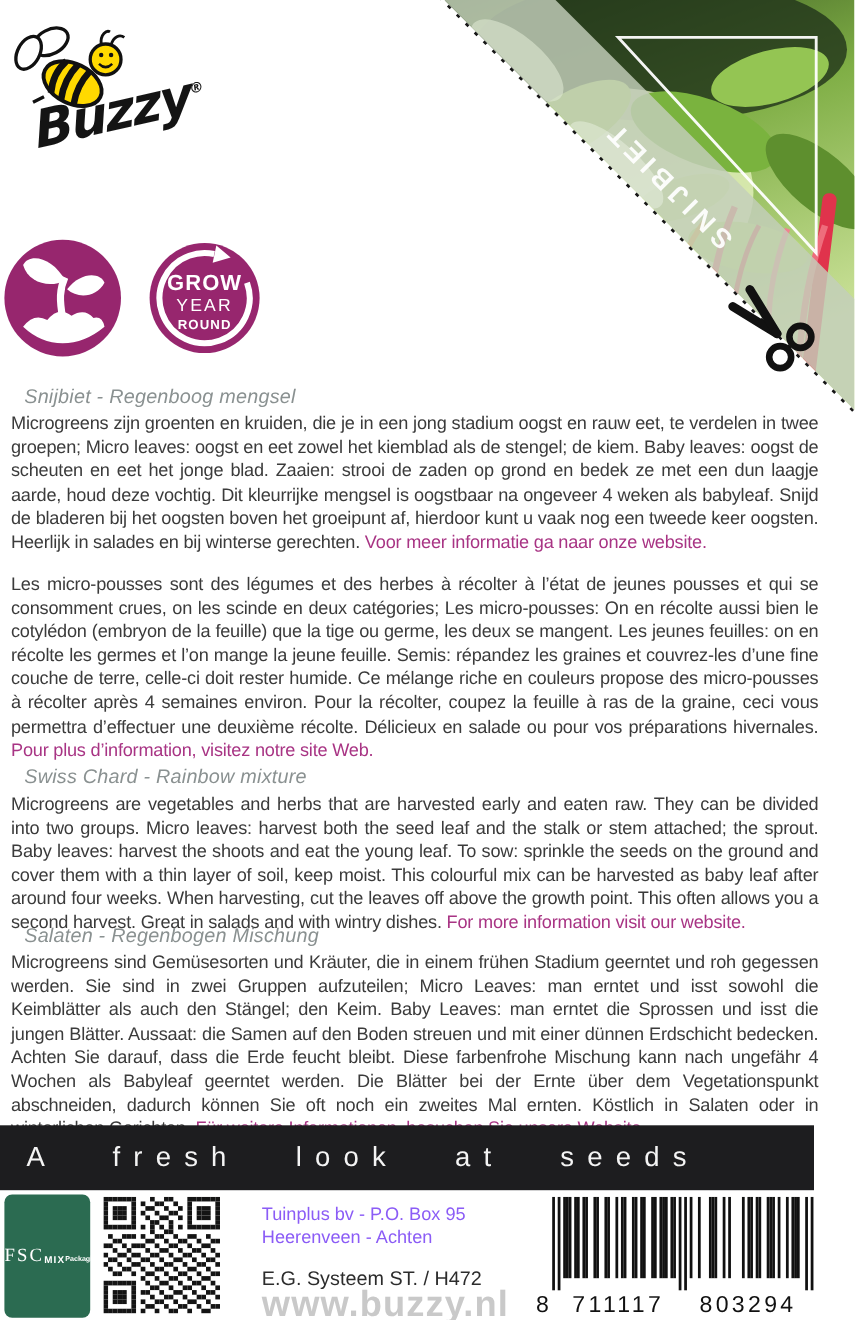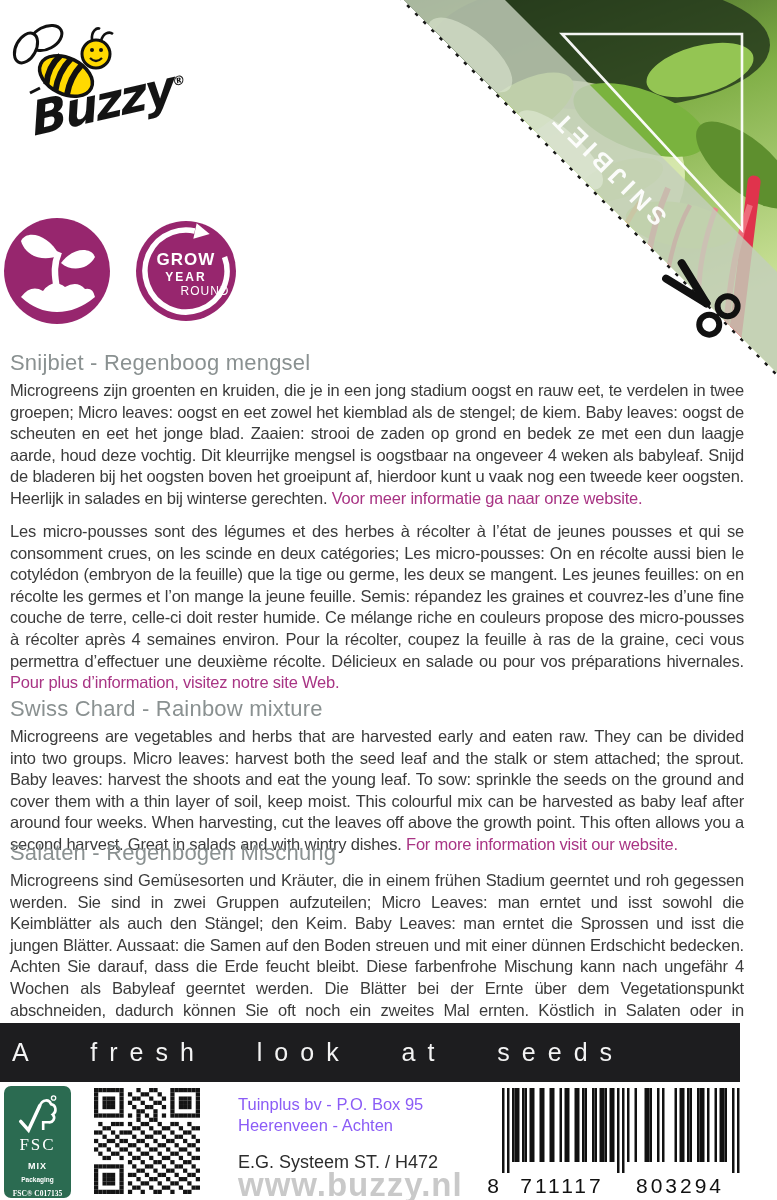--- a/index.html
+++ b/index.html
@@ -22,42 +22,42 @@
   .wordmark sup{font-size:13px;letter-spacing:0;}
 
   
   .badge{position:absolute;border-radius:50%;background:var(--purple,#97266E);}
   .badge-sprout{left:4px;top:218px;width:106px;height:106px;}
   .badge-grow{left:136px;top:221px;width:100px;height:100px;}
   .badge svg{position:absolute;left:0;top:0;}
   .grow-text{position:absolute;left:0;top:0;width:100%;height:100%;
         display:flex;flex-direction:column;align-items:center;justify-content:center;
         color:#fff;line-height:1;}
-  .grow-text .l1{font-size:17px;font-weight:bold;letter-spacing:1px;margin-top:6px;}
-  .grow-text .l2{font-size:12px;font-weight:bold;letter-spacing:2px;margin-top:3px;}
-  .grow-text .l3{font-size:12px;font-weight:normal;letter-spacing:1px;margin-top:2px;padding-left:38px;}
+  .grow-text .l1{font-size:20px;font-weight:bold;letter-spacing:1px;margin-top:6px;}
+  .grow-text .l2{font-size:16px;font-weight:normal;letter-spacing:2px;margin-top:3px;}
+  .grow-text .l3{font-size:12px;font-weight:bold;letter-spacing:1px;margin-top:2px;}
 
   
   .lang-section{position:absolute;left:6px;width:742px;}
   .sec-nl{top:350px;} .sec-fr{top:517px;} .sec-en{top:696px;} .sec-de{top:840px;}
-  .lang-section h2{margin:0 0 3px 4px;font-size:22px;font-weight:normal;
-        color:var(--title-gray,#8A9191);letter-spacing:.2px;}
+  .lang-section h2{margin:0 0 3px 16px;font-size:18px;font-weight:normal;
+        color:var(--title-gray,#8A9191);letter-spacing:.2px;font-style:italic;}
   .lang-section p{margin:4px;font-size:16.5px;line-height:21.6px;letter-spacing:-.2px;
         color:var(--body-text,#3B3B3B);text-align:justify;}
   .link-text{color:var(--magenta,#A83484);}
 
   
   .banner{position:absolute;left:0;top:1023px;width:740px;height:59px;
         background:var(--banner-bg,#1D1D1F);display:flex;align-items:center;}
   .banner-text{width:100%;color:#f4f4f4;font-size:25px;letter-spacing:12px;
-        word-spacing:32px;padding-left:12px;white-space:nowrap;overflow:hidden;}
+        word-spacing:32px;padding-left:24px;white-space:nowrap;overflow:hidden;}
 
   
-  .fsc{position:absolute;left:4px;top:1086px;width:67px;height:112px;border-radius:7px;
-        background:var(--fsc-green,#2B6B51);display:flex;flex-direction:column;
+  .fsc{position:absolute;left:4px;top:1086px;width:78px;height:112px;border-radius:7px;
+        background:var(--fsc-green,#2B6B51);display:flex;flex-direction:row;
         align-items:center;color:#fff;}
   .fsc-word{font-family:"Liberation Serif",serif;font-size:17px;letter-spacing:2px;margin-top:-2px;}
   .fsc-mix{font-size:9px;font-weight:bold;letter-spacing:1px;margin-top:6px;}
   .fsc-pack{font-size:6.5px;font-weight:bold;margin-top:5px;}
   .fsc-cert{font-size:7.5px;font-weight:bold;margin-top:6px;font-family:Liberation Serif, serif;}
   .qr{position:absolute;left:94px;top:1088px;width:106px;height:106px;}
   .addr{position:absolute;left:238px;top:1094px;color:#8b5cf6;font-size:16.5px;line-height:21px;}
   .sysline{position:absolute;left:238px;top:1152px;color:#2c2c2c;font-size:18px;}
   .website{position:absolute;left:238px;top:1166px;font-size:33px;font-weight:bold;
         color:var(--website-gray,#C9C9C9);letter-spacing:1px;}

